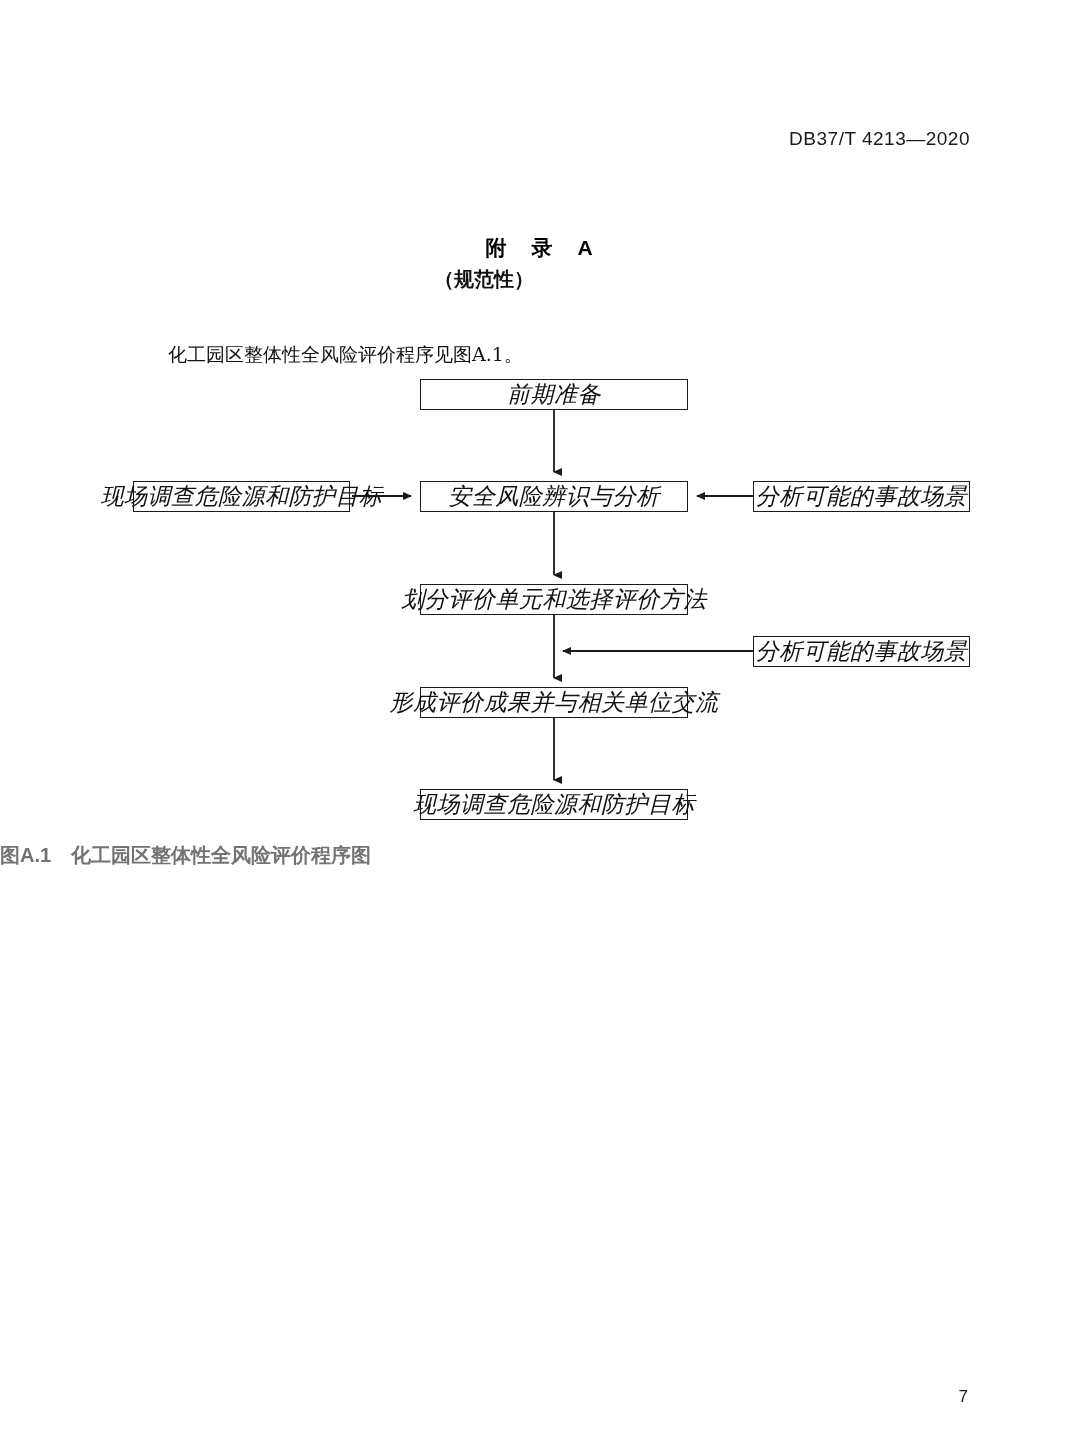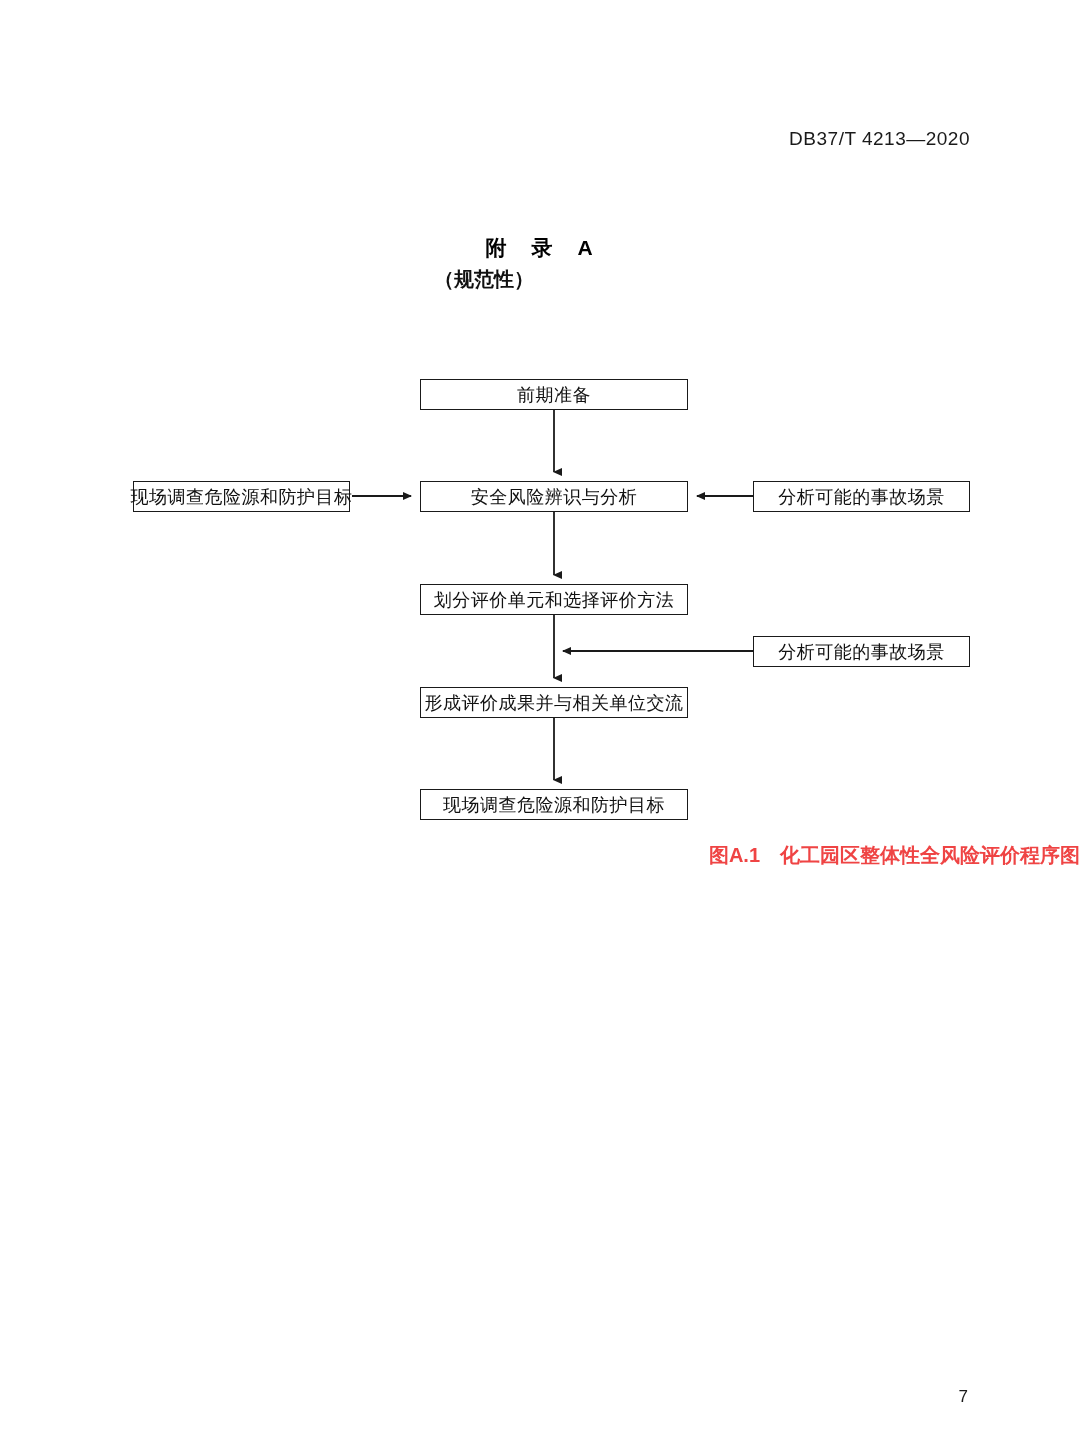--- a/index.html
+++ b/index.html
@@ -89,24 +89,25 @@
   }
   .node {
     position: absolute;
     box-sizing: border-box;
     border: 1.5px solid #1a1a1a;
     background: #ffffff;
     display: flex;
     align-items: center;
     justify-content: center;
     font-family: "DejaVu Serif", "Liberation Serif", serif;
-    font-size: 18px;
+    font-size: 23px;
     color: #111111;
     white-space: nowrap;
     letter-spacing: 0.5px;
+    font-style: italic;
   }
   .node.center { left: 420px; width: 268px; height: 31px; }
   .node.side   { width: 217px; height: 31px; }
 
   .n1 { top: 379px; }
   .n2 { top: 481px; }
   .n3 { top: 584px; }
   .n4 { top: 687px; }
   .n5 { top: 789px; }
   .sL1 { left: 133px; top: 481px; }
@@ -120,25 +121,25 @@
     width: 1080px;
     height: 900px;
     pointer-events: none;
   }
 
   .fig-caption {
     position: absolute;
     top: 842px;
     left: 0;
     width: 1080px;
-    text-align: right;
+    text-align: left;
     font-family: "Liberation Sans", sans-serif;
     font-weight: bold;
     font-size: 20px;
-    color: #ef4444;
+    color: #737373;
   }
 
   
   .page-number {
     position: absolute;
     bottom: 35px;
     right: 112px;
     font-family: "Liberation Sans", sans-serif;
     font-size: 17px;
     color: #1a1a1a;
@@ -149,20 +150,21 @@
 
 <div class="page">
 
   <div class="doc-header">DB37/T 4213—2020</div>
 
   <div class="annex-title">附　录　A</div>
 
   <div class="annex-kind">（规范性）</div>
 
 
+  <div class="body-text">化工园区整体性全风险评价程序见图A.1。</div>
 
   <div class="flow">
 
     <svg class="conn-svg" viewBox="0 0 1080 900" xmlns="http://www.w3.org/2000/svg">
       <defs>
         <marker id="arrow-down" markerWidth="10" markerHeight="10" refX="5" refY="8" orient="auto" markerUnits="userSpaceOnUse">
           <path d="M1,0 L9,0 L5,9 Z" fill="#1a1a1a"></path>
         </marker>
         <marker id="arrow-right" markerWidth="10" markerHeight="10" refX="8" refY="5" orient="auto" markerUnits="userSpaceOnUse">
           <path d="M0,1 L0,9 L9,5 Z" fill="#1a1a1a"></path>

